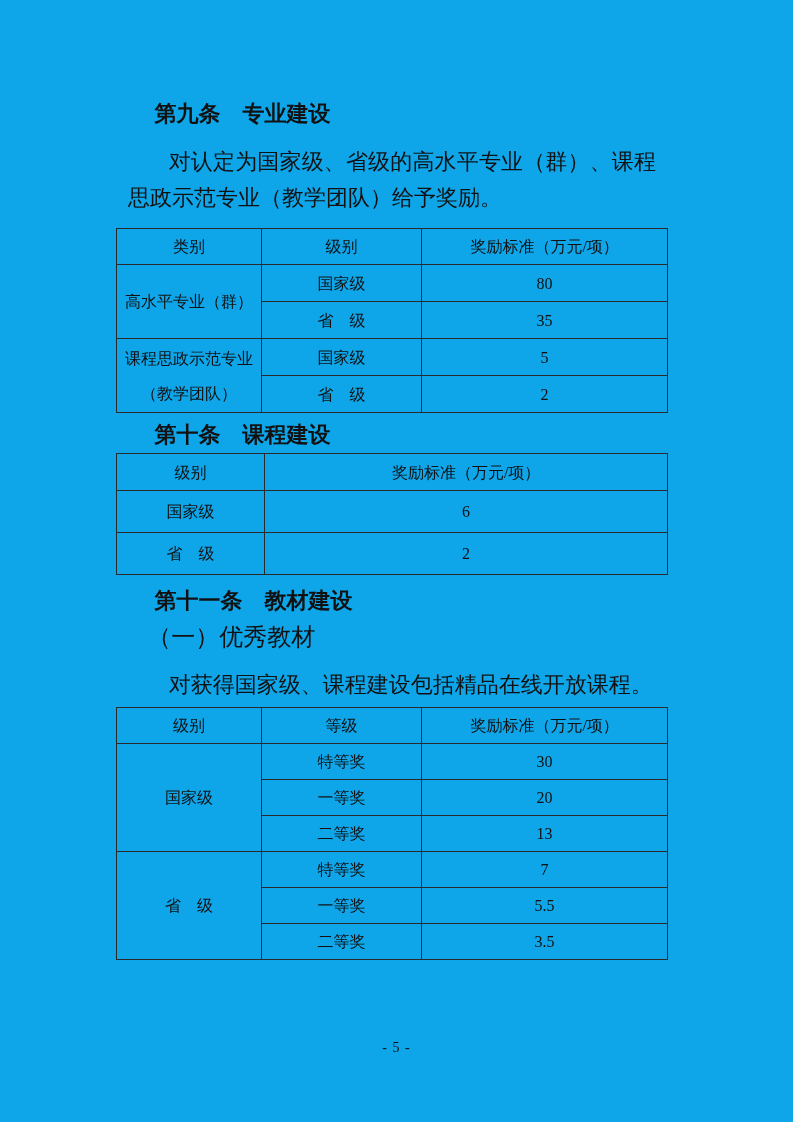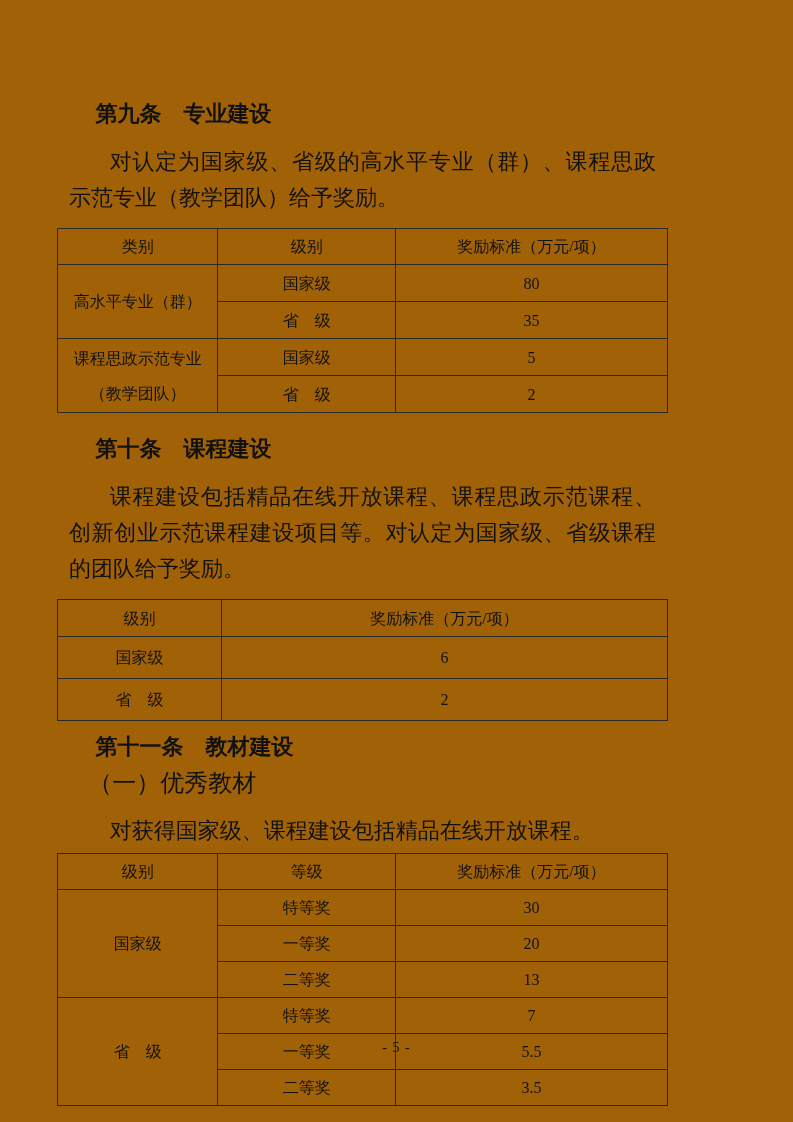--- a/index.html
+++ b/index.html
@@ -1,23 +1,23 @@
 <!DOCTYPE html>
 <html lang="zh"><head>
 <meta charset="utf-8">
 <style>
   html, body { margin: 0; padding: 0; background: #ffffff; }
   .page {
     position: relative;
     width: 793px;
     height: 1122px;
     margin: 0 auto;
-    background: #a16207;
+    background: #0ea5e9;
     box-sizing: border-box;
-    padding: 96px 125px 0 57px;
+    padding: 96px 125px 0 116px;
     font-family: "Liberation Serif", "DejaVu Serif", serif;
     color: #111111;
     overflow: hidden;
   }
   .heading {
     font-size: 22px;
     font-weight: bold;
     line-height: 36px;
     margin: 0;
     text-indent: 1.75em;
@@ -56,21 +56,21 @@
   .tbl-1 .row td { height: 36px; }
   
   .tbl-2 { margin-top: 0; }
   .tbl-2 .hdr td { height: 36px; }
   .tbl-2 .row td { height: 41px; }
   
   .tbl-3 { margin-top: -8px; }
   .tbl-3 .hdr td { height: 32px; }
   .tbl-3 .row td { height: 35px; }
 
-  .h2-heading { margin-top: 18px; }
+  .h2-heading { margin-top: 4px; }
   .h3-heading { margin-top: 8px; }
 
   .num { font-family: "Liberation Serif", "DejaVu Serif", serif; }
 
   .page-number {
     position: absolute;
     left: 0;
     right: 0;
     bottom: 66px;
     text-align: center;
@@ -114,21 +114,20 @@
         <td class="num">5</td>
       </tr>
       <tr class="row">
         <td>省　级</td>
         <td class="num">2</td>
       </tr>
     </tbody>
   </table>
 
   <p class="heading h2-heading">第十条　课程建设</p>
-  <p class="para">课程建设包括精品在线开放课程、课程思政示范课程、创新创业示范课程建设项目等。对认定为国家级、省级课程的团队给予奖励。</p>
 
   <table class="tbl tbl-2">
     <colgroup>
         <col style="width:26.9%">
         <col style="width:73.1%">
       </colgroup>
     <tbody>
       <tr class="hdr">
         <td>级别</td>
         <td>奖励标准（万元/项）</td>

